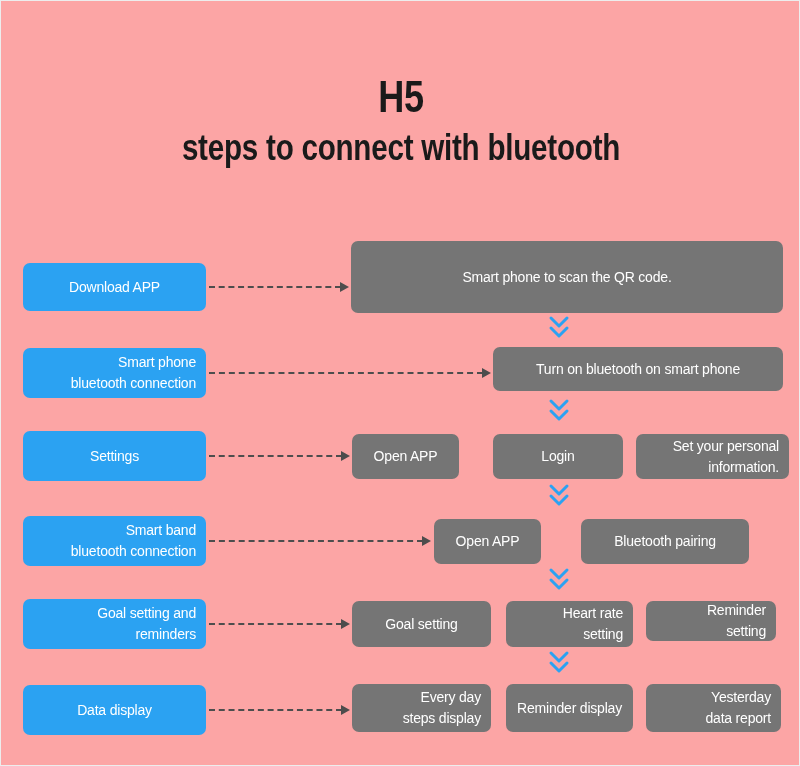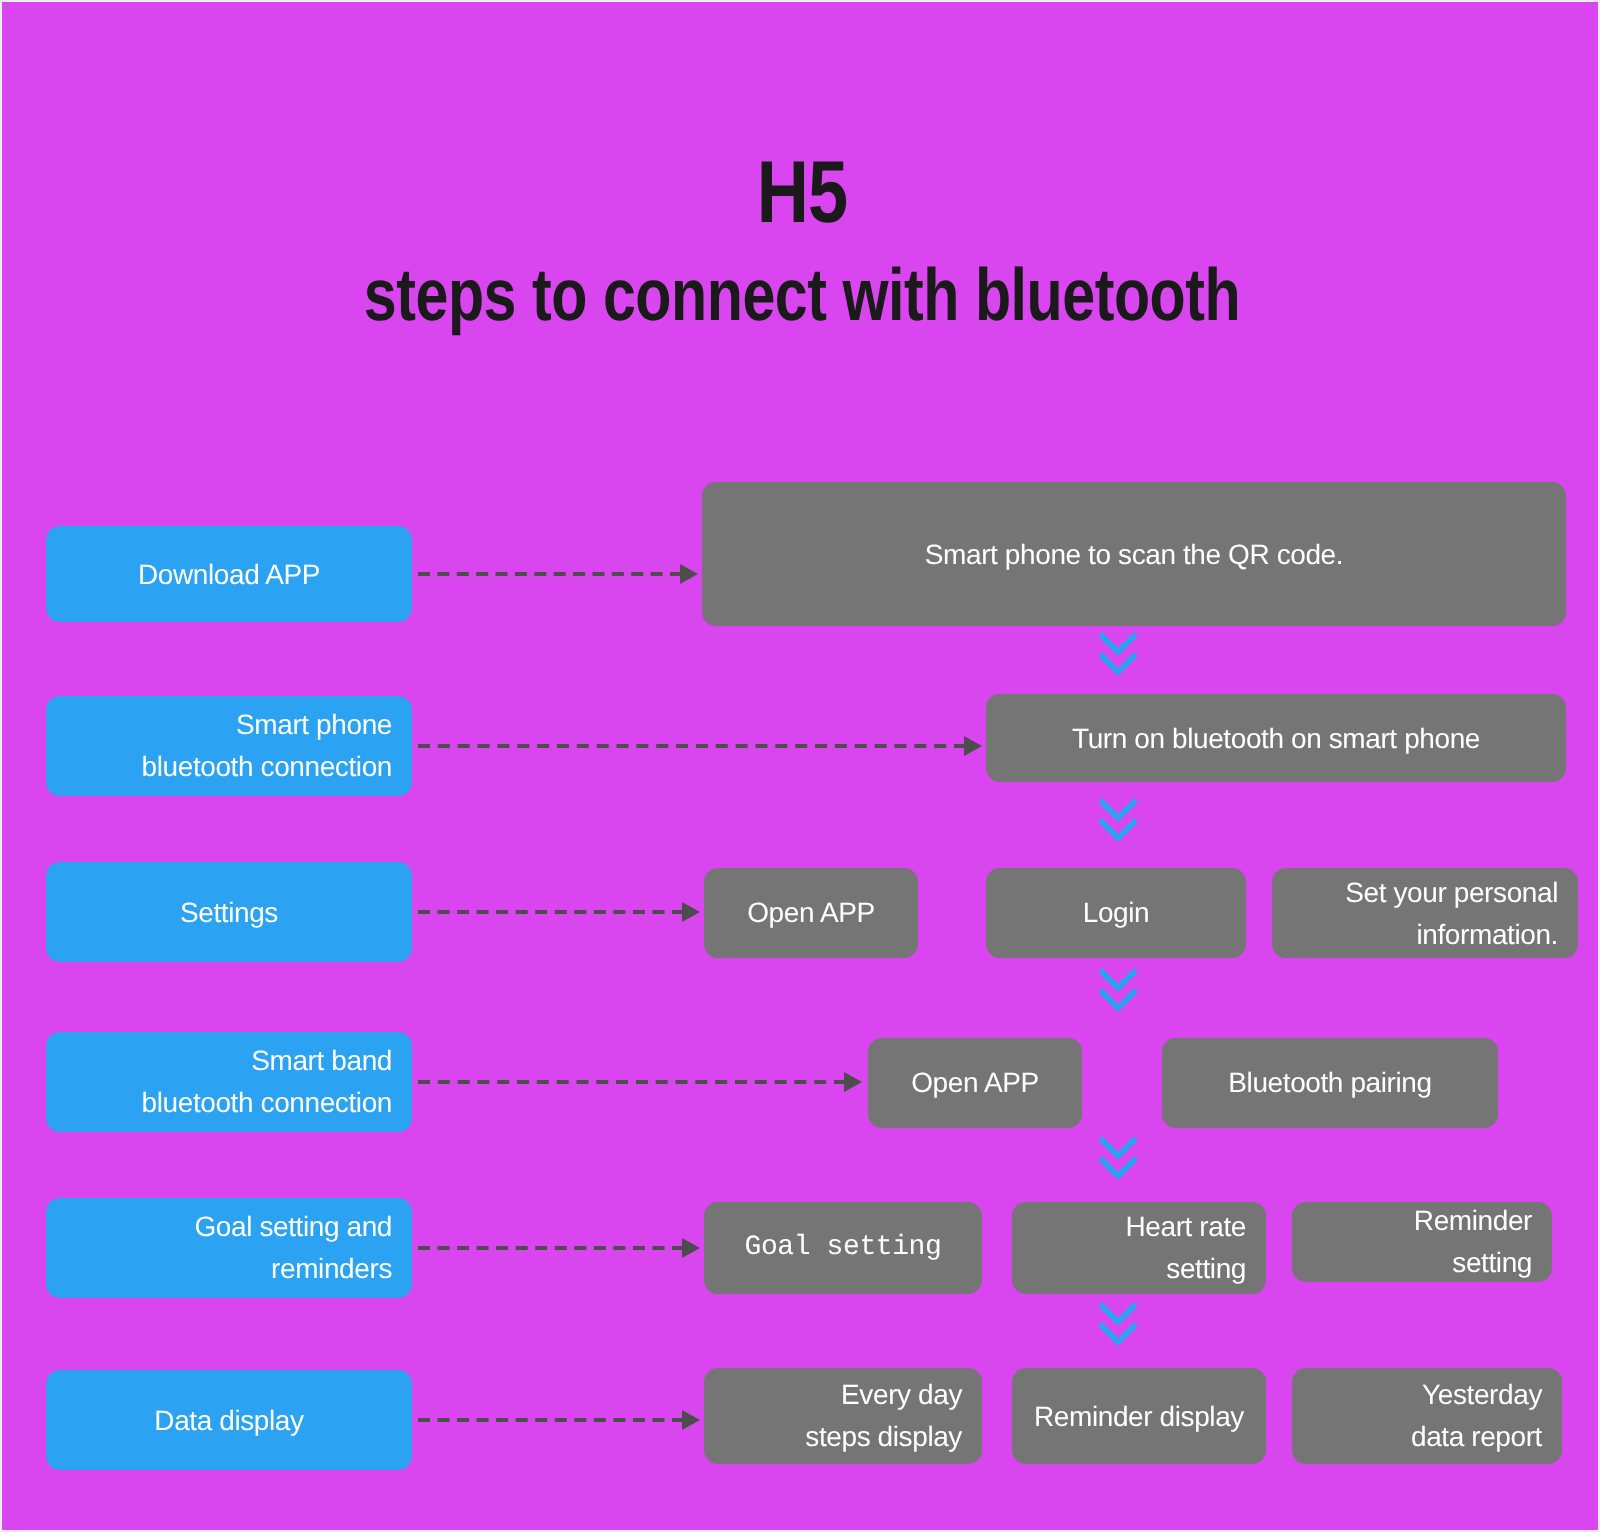--- a/index.html
+++ b/index.html
@@ -8,21 +8,21 @@
     padding: 0;
     background: #ffffff;
   }
   body {
     font-family: "Liberation Sans", "DejaVu Sans", sans-serif;
   }
   #canvas {
     position: relative;
     width: 800px;
     height: 766px;
-    background: #d946ef;
+    background: #fca5a5;
     border: 1px solid #ededed;
     box-sizing: border-box;
     overflow: hidden;
   }
 
   
   .title-block {
     position: absolute;
     left: 0;
     top: 72px;
@@ -224,21 +224,21 @@
   <div class="box blue left" style="left:22px; top:598px; width:183px; height:50px;">
     <span class="txt" style="white-space:pre-line;">Goal setting and
 reminders</span>
   </div>
 
   <div class="arrow-h" style="left:208px; top:617px; width:141px;">
     <span class="line"></span>
     <span class="head"></span>
   </div>
 
-  <div class="box gray center" style="left:351px; top:600px; width:139px; height:46px;font-family:Liberation Mono, monospace;">
+  <div class="box gray center" style="left:351px; top:600px; width:139px; height:46px;">
     <span class="txt">Goal setting</span>
   </div>
 
   <div class="box gray left" style="left:505px; top:600px; width:127px; height:46px;">
     <span class="txt" style="white-space:pre-line;">Heart rate
 setting</span>
   </div>
 
   <div class="box gray left" style="left:645px; top:600px; width:130px; height:40px;">
     <span class="txt" style="white-space:pre-line;">Reminder

